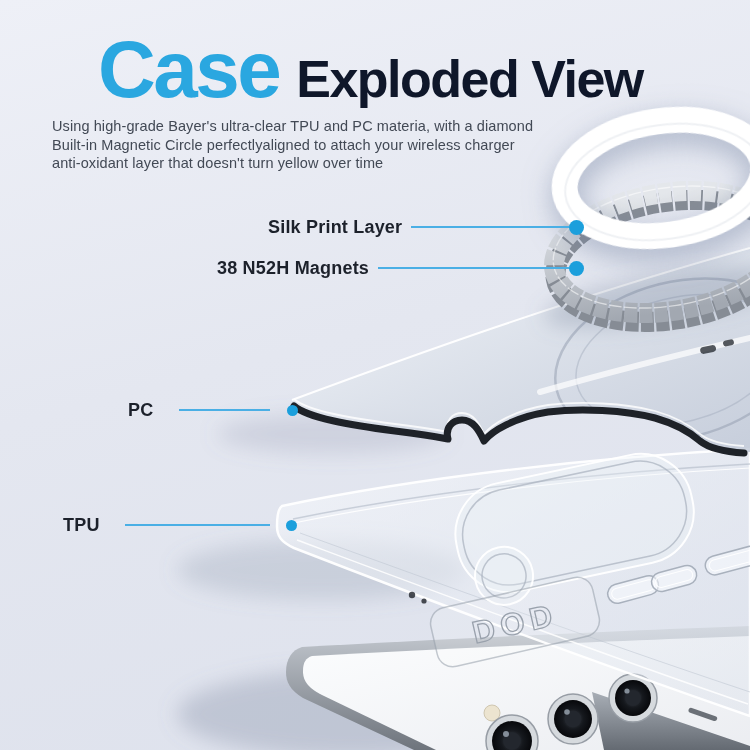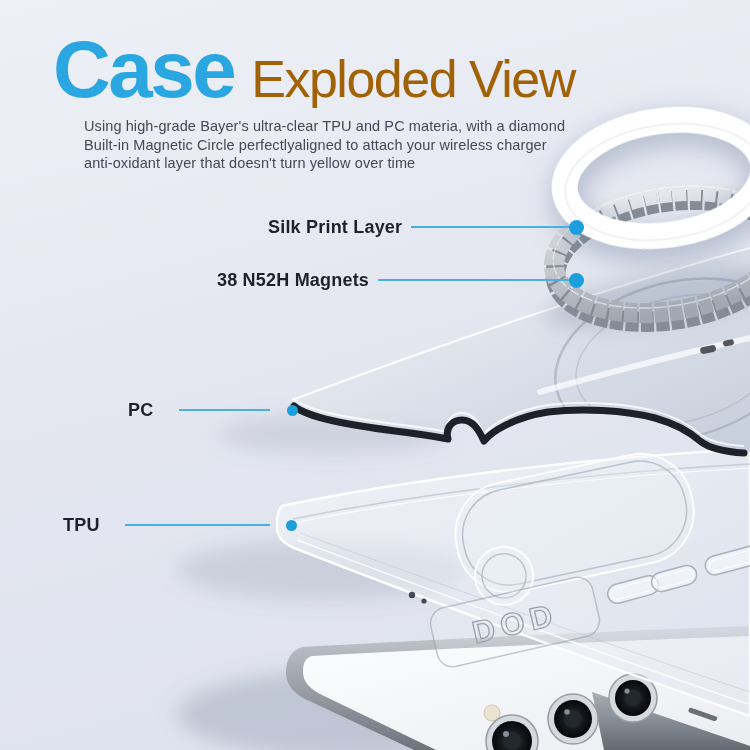--- a/index.html
+++ b/index.html
@@ -6,32 +6,32 @@
   body{
     width:750px;height:750px;overflow:hidden;position:relative;
     font-family:"Liberation Sans", sans-serif;
     background:linear-gradient(165deg,#eef0f7 0%,#e4e7f0 45%,#dde1ec 100%);
   }
   .stage{position:absolute;inset:0;width:750px;height:750px;}
   svg.scene{position:absolute;left:0;top:0;z-index:0;}
   .overlay{position:absolute;inset:0;z-index:2;}
 
   .title{position:absolute;left:53px;top:30px;display:flex;align-items:baseline;gap:17px;white-space:nowrap;}
-  .title .accent{font-size:80px;font-weight:700;color:#2aa7e0;letter-spacing:-2.5px;line-height:1;}
-  .title .rest{font-size:52px;font-weight:400;color:#a16207;letter-spacing:-1.5px;line-height:1;}
-
-  .desc{position:absolute;left:52px;top:117px;font-size:14.5px;line-height:18.6px;color:#424955;letter-spacing:.1px;margin-left:32px;}
+  .title .accent{font-size:80px;font-weight:700;color:#2aa7e0;letter-spacing:-2.5px;line-height:1;margin-left:45px;}
+  .title .rest{font-size:52px;font-weight:700;color:#0f172a;letter-spacing:-1.5px;line-height:1;}
+
+  .desc{position:absolute;left:52px;top:117px;font-size:14.5px;line-height:18.6px;color:#424955;letter-spacing:.1px;}
 
   .callout{position:absolute;display:flex;align-items:center;height:16px;}
   .callout .lbl{font-size:18px;font-weight:600;color:#1c212b;white-space:nowrap;letter-spacing:.2px;line-height:1;}
   .callout .ln{flex:1;height:1.6px;background:#4aafe5;margin-left:9px;}
   .callout .dot{width:15px;height:15px;border-radius:50%;background:#1b9fdc;flex:0 0 15px;}
   .callout .dot.sm{width:11px;height:11px;flex:0 0 11px;}
   .co-silk{left:268px;top:200px;width:316px;margin-top:19px;}
-  .co-mag{left:217px;top:272px;width:367px;justify-content:space-between;}
+  .co-mag{left:217px;top:260px;width:367px;justify-content:space-between;}
   .co-pc{left:128px;top:402px;width:170px;gap:17px;}
   .co-tpu{left:63px;top:517px;width:234px;gap:16px;}
 </style>
 </head>
 <body>
 
 <div class="stage">
 
 <svg class="scene" width="750" height="750" viewBox="0 0 750 750">
   <defs>

